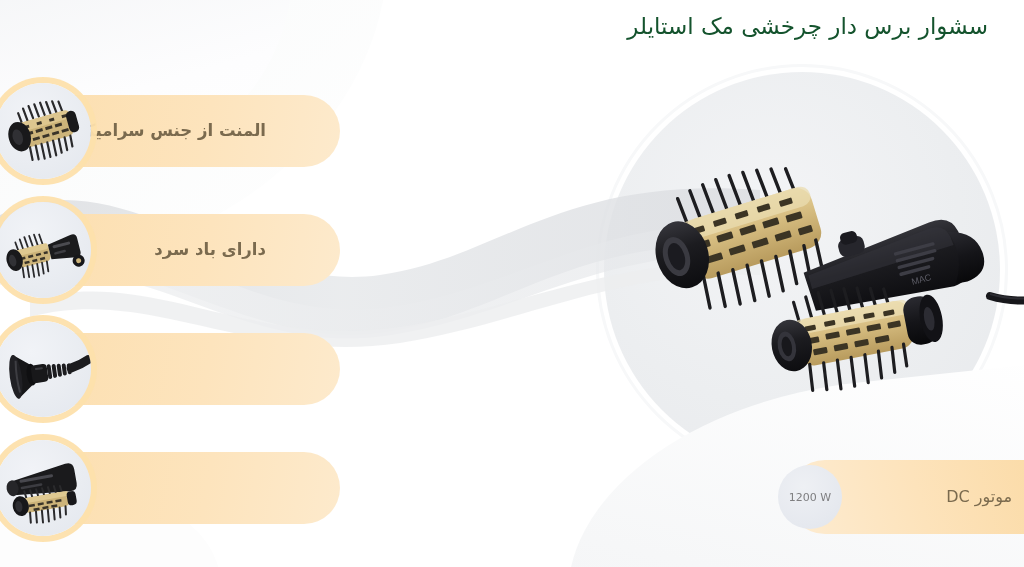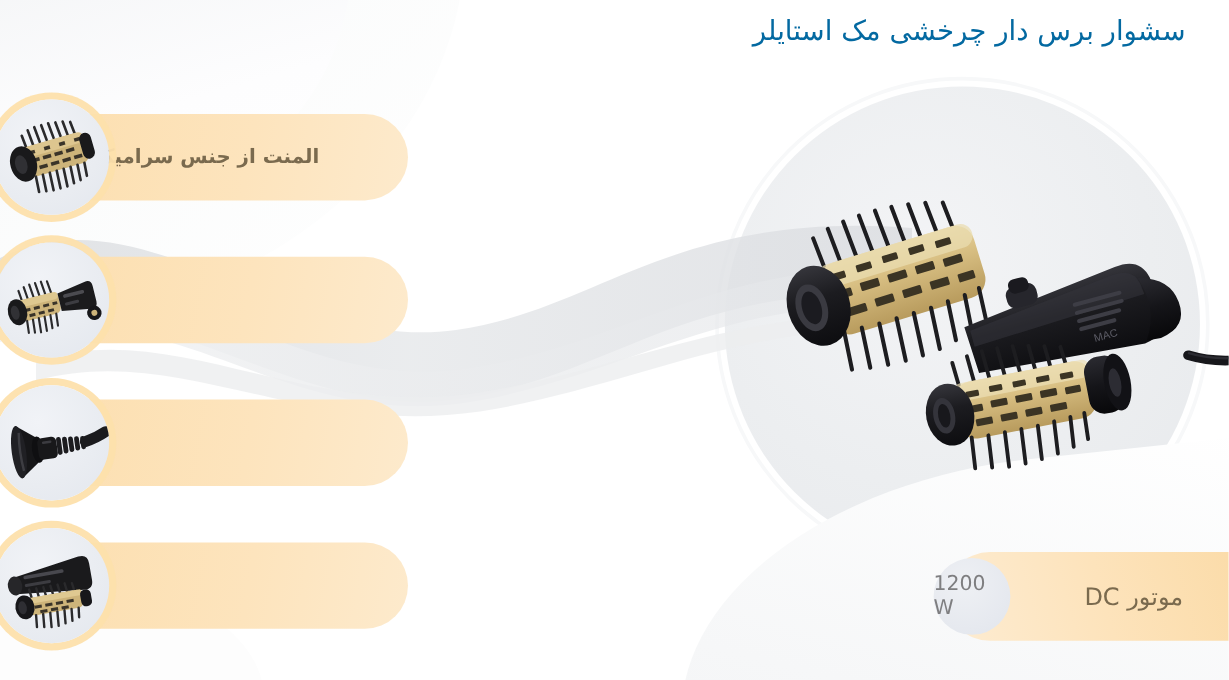--- a/index.html
+++ b/index.html
@@ -97,21 +97,21 @@
 
   
   .title {
     position: absolute;
     right: 36px;
     top: 8px;
     width: 700px;
     text-align: right;
     font-size: 23px;
     line-height: 36px;
-    color: #0369a1;
+    color: #14532d;
     letter-spacing: 0;
     direction: rtl;
     white-space: nowrap;
   }
 
   
   .features {
     position: absolute;
     left: 0;
     top: 95px;
@@ -173,39 +173,39 @@
     width: 236px;
     height: 74px;
     background: linear-gradient(255deg, #fbdcaa 0%, #fde3bb 45%, #fdecd2 100%);
     border-radius: 37px 0 0 37px;
     display: flex;
     align-items: center;
     direction: rtl;
   }
   .motor-label {
     color: #7a6a4e;
-    font-size: 20px;
+    font-size: 16px;
     direction: rtl;
-    padding-right: 38px;
+    padding-right: 12px;
     white-space: nowrap;
     line-height: 26px;
   }
   .watt-chip {
     position: absolute;
     left: -10px;
     top: 5px;
     width: 64px;
     height: 64px;
     border-radius: 50%;
     background: radial-gradient(circle at 40% 34%, #eef0f4 0%, #e6e9ef 65%, #e1e5ec 100%);
     display: flex;
     align-items: center;
     justify-content: center;
     color: #7e7e80;
-    font-size: 17px;
+    font-size: 11px;
     direction: ltr;
   }
 </style>
 </head>
 <body>
 
 <div class="stage">
 
   <div class="bg-layer">
 
@@ -287,20 +287,21 @@
 
             <ellipse cx="24" cy="47" rx="11" ry="15" fill="#19191b"></ellipse>
             <ellipse cx="22" cy="47" rx="5" ry="8" fill="#303034"></ellipse>
             <rect x="74" y="36" width="10" height="22" rx="5" fill="#19191b"></rect>
           </g>
         </svg>
       </span>
     </div>
 
     <div class="feature">
+      <span class="feature-label">دارای باد سرد</span>
       <span class="feature-thumb">
         <svg width="96" height="96" viewBox="0 0 96 96">
           <g transform="rotate(-14 48 48)">
             <g stroke="#2a2a2c" stroke-width="1.8" stroke-linecap="round">
               <line x1="24" y1="44" x2="23" y2="34"></line>
                 <line x1="29" y1="43" x2="28" y2="32"></line>
               <line x1="34" y1="42" x2="33" y2="31"></line>
                 <line x1="39" y1="42" x2="38" y2="31"></line>
               <line x1="44" y1="42" x2="43" y2="31"></line>
                 <line x1="49" y1="42" x2="48" y2="32"></line>

